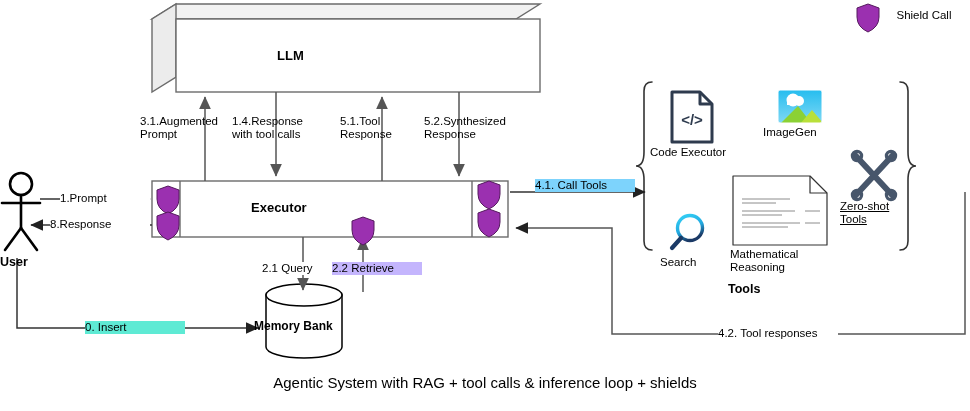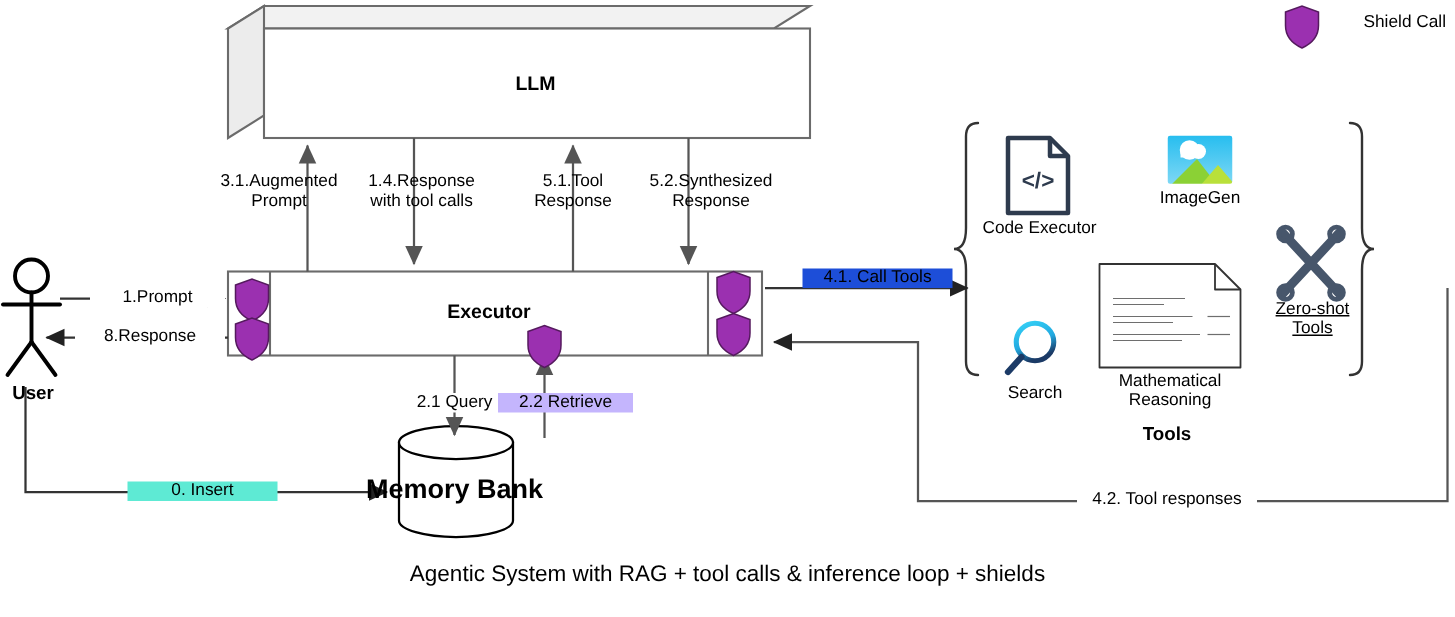--- a/index.html
+++ b/index.html
@@ -1,19 +1,19 @@
 <!DOCTYPE html>
 <html><head>
 <meta charset="utf-8">
 <style>
   html,body{margin:0;padding:0;background:#ffffff;}
   body{width:970px;height:411px;position:relative;overflow:hidden;
        font-family:"Liberation Sans","DejaVu Sans",sans-serif;color:#000;}
   .abs{position:absolute;}
-  .lbl{font-size:11.5px;line-height:13px;color:#000;text-align:center;white-space:nowrap;}
+  .lbl{font-size:11.5px;line-height:13px;color:#000;white-space:nowrap;}
   .lbl.wrap{white-space:normal;}
   .bold{font-weight:bold;}
   svg{display:block;}
   .diagram{position:absolute;left:0;top:0;width:970px;height:411px;}
   .caption{font-size:15px;text-align:center;width:100%;}
 </style>
 </head>
 <body>
 
 <svg class="diagram" viewBox="0 0 970 411">
@@ -147,49 +147,49 @@
     <path d="M478,213 l11,-4 l11,4 l0,9 q0,10 -11,15 q-11,-5 -11,-15 z"></path>
     <path d="M352,221 l11,-4 l11,4 l0,9 q0,10 -11,15 q-11,-5 -11,-15 z"></path>
     <path d="M857,8 l11,-4 l11,4 l0,9 q0,10 -11,15 q-11,-5 -11,-15 z"></path>
   </g>
 </svg>
 
 <div class="abs lbl bold" style="left:277px;top:49px;width:160px;font-size:13px;">LLM</div>
 
 <div class="abs lbl bold" style="left:251px;top:201px;width:150px;font-size:13px;">Executor</div>
 
-<div class="abs lbl bold" style="left:244px;top:320px;width:100px;font-size:18px;">Memory Bank</div>
+<div class="abs lbl bold" style="left:254px;top:320px;width:100px;font-size:12px;">Memory Bank</div>
 
 <div class="abs lbl bold" style="left:0px;top:256px;width:44px;font-size:12.5px;">User</div>
 
 <div class="abs lbl bold" style="left:728px;top:283px;width:100px;font-size:12.5px;">Tools</div>
 
 <div class="abs lbl" style="left:650px;top:146px;width:86px;">Code Executor</div>
 <div class="abs lbl" style="left:763px;top:126px;width:74px;">ImageGen</div>
 <div class="abs lbl" style="left:660px;top:256px;width:60px;">Search</div>
 <div class="abs lbl wrap" style="left:730px;top:248px;width:100px;">Mathematical Reasoning</div>
 <div class="abs lbl wrap" style="left:840px;top:200px;width:70px;text-decoration:underline;">Zero-shot Tools</div>
 
-<div class="abs lbl" style="left:884px;top:9px;width:80px;text-align:right;">Shield Call</div>
+<div class="abs lbl" style="left:884px;top:9px;width:80px;text-align:center;">Shield Call</div>
 
 <div class="abs lbl" style="left:60px;top:192px;width:90px;background:#fff;">1.Prompt</div>
 <div class="abs lbl" style="left:50px;top:218px;width:100px;background:#fff;">8.Response</div>
 <div class="abs lbl" style="left:85px;top:321px;width:100px;background:#5eead4;">0. Insert</div>
 
 <div class="abs lbl" style="left:262px;top:262px;width:82px;background:#fff;">2.1 Query</div>
 <div class="abs lbl" style="left:332px;top:262px;width:90px;background:#c4b5fd;">2.2 Retrieve</div>
 
 <div class="abs lbl" style="left:140px;top:115px;width:92px;">3.1.Augmented</div>
 <div class="abs lbl" style="left:140px;top:128px;width:92px;">Prompt</div>
 
 <div class="abs lbl" style="left:232px;top:115px;width:98px;">1.4.Response</div>
 <div class="abs lbl" style="left:232px;top:128px;width:98px;">with tool calls</div>
 
 <div class="abs lbl" style="left:340px;top:115px;width:84px;">5.1.Tool</div>
 <div class="abs lbl" style="left:340px;top:128px;width:84px;">Response</div>
 
 <div class="abs lbl" style="left:424px;top:115px;width:100px;">5.2.Synthesized</div>
 <div class="abs lbl" style="left:424px;top:128px;width:100px;">Response</div>
 
-<div class="abs lbl" style="left:535px;top:179px;width:100px;background:#1d4ed8;">4.1. Call Tools</div>
+<div class="abs lbl" style="left:535px;top:179px;width:100px;background:#7dd3fc;">4.1. Call Tools</div>
 <div class="abs lbl" style="left:718px;top:327px;width:120px;background:#fff;">4.2. Tool responses</div>
 
 <div class="abs caption" style="left:0;top:374px;">Agentic System with RAG + tool calls &amp; inference loop + shields</div>
 
 </body></html>

